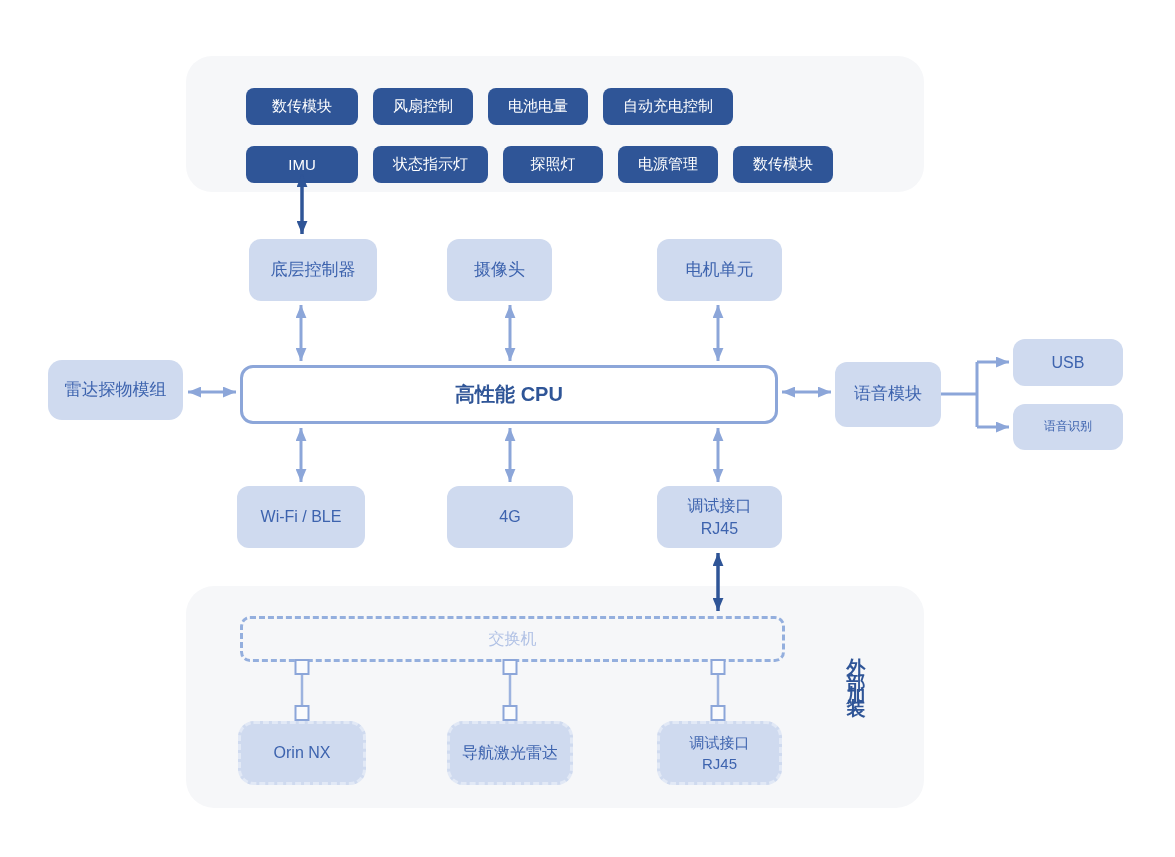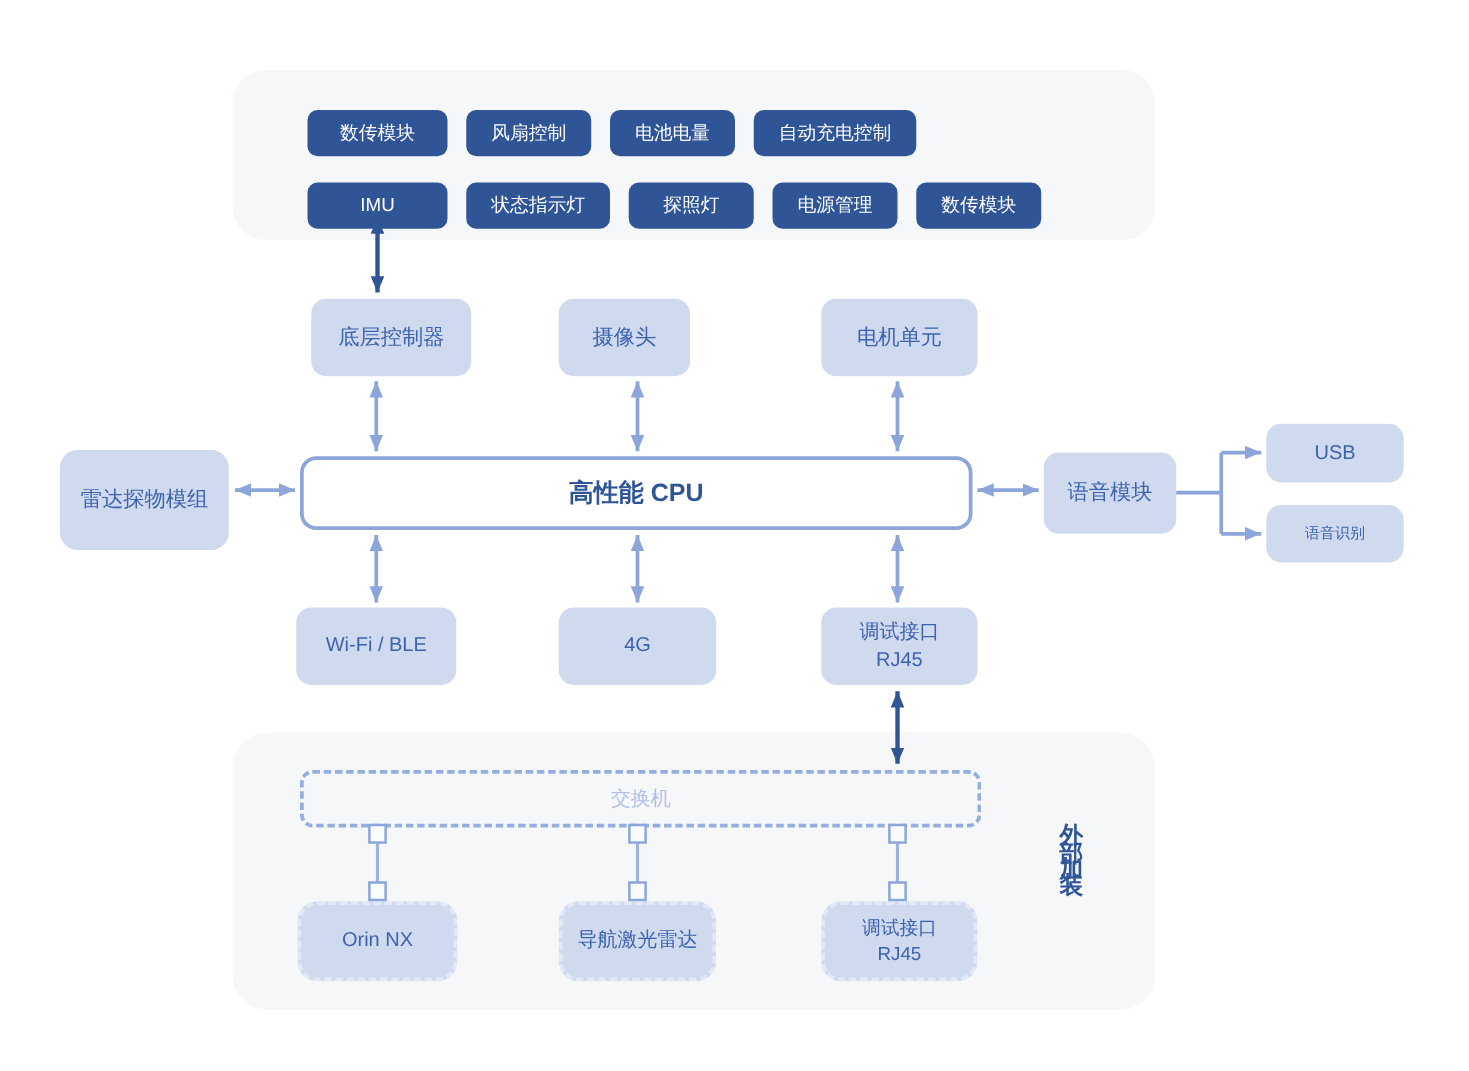--- a/index.html
+++ b/index.html
@@ -30,21 +30,21 @@
   }
   .dark-btn.w112{min-width:112px;}
   .node{
     position:absolute;background:var(--light-fill);color:var(--label-blue);
     display:flex;align-items:center;justify-content:center;flex-direction:column;
     font-size:17px;border-radius:12px;text-align:center;line-height:1.45;
   }
   .node-controller{left:237px;top:239px;width:128px;height:62px;margin-left:12px;}
   .node-camera{left:447px;top:239px;width:105px;height:62px;}
   .node-motor{left:657px;top:239px;width:125px;height:62px;}
-  .node-radar{left:48px;top:360px;width:135px;height:80px;border-radius:14px;}
+  .node-radar{left:48px;top:360px;width:135px;height:60px;border-radius:14px;}
   .node-voice{left:835px;top:362px;width:106px;height:65px;}
   .node-usb{left:1013px;top:339px;width:110px;height:47px;font-size:16px;}
   .node-asr{left:1013px;top:404px;width:110px;height:46px;font-size:12px;}
   .node-wifi{left:237px;top:486px;width:128px;height:62px;font-size:16px;}
   .node-4g{left:447px;top:486px;width:126px;height:62px;font-size:16px;text-align:right;}
   .node-debug{left:657px;top:486px;width:125px;height:62px;font-size:16px;}
   .cpu-box{
     position:absolute;left:240px;top:365px;width:538px;height:59px;box-sizing:border-box;
     border:3px solid var(--connector-light);border-radius:13px;background:transparent;
     display:flex;align-items:center;justify-content:center;

